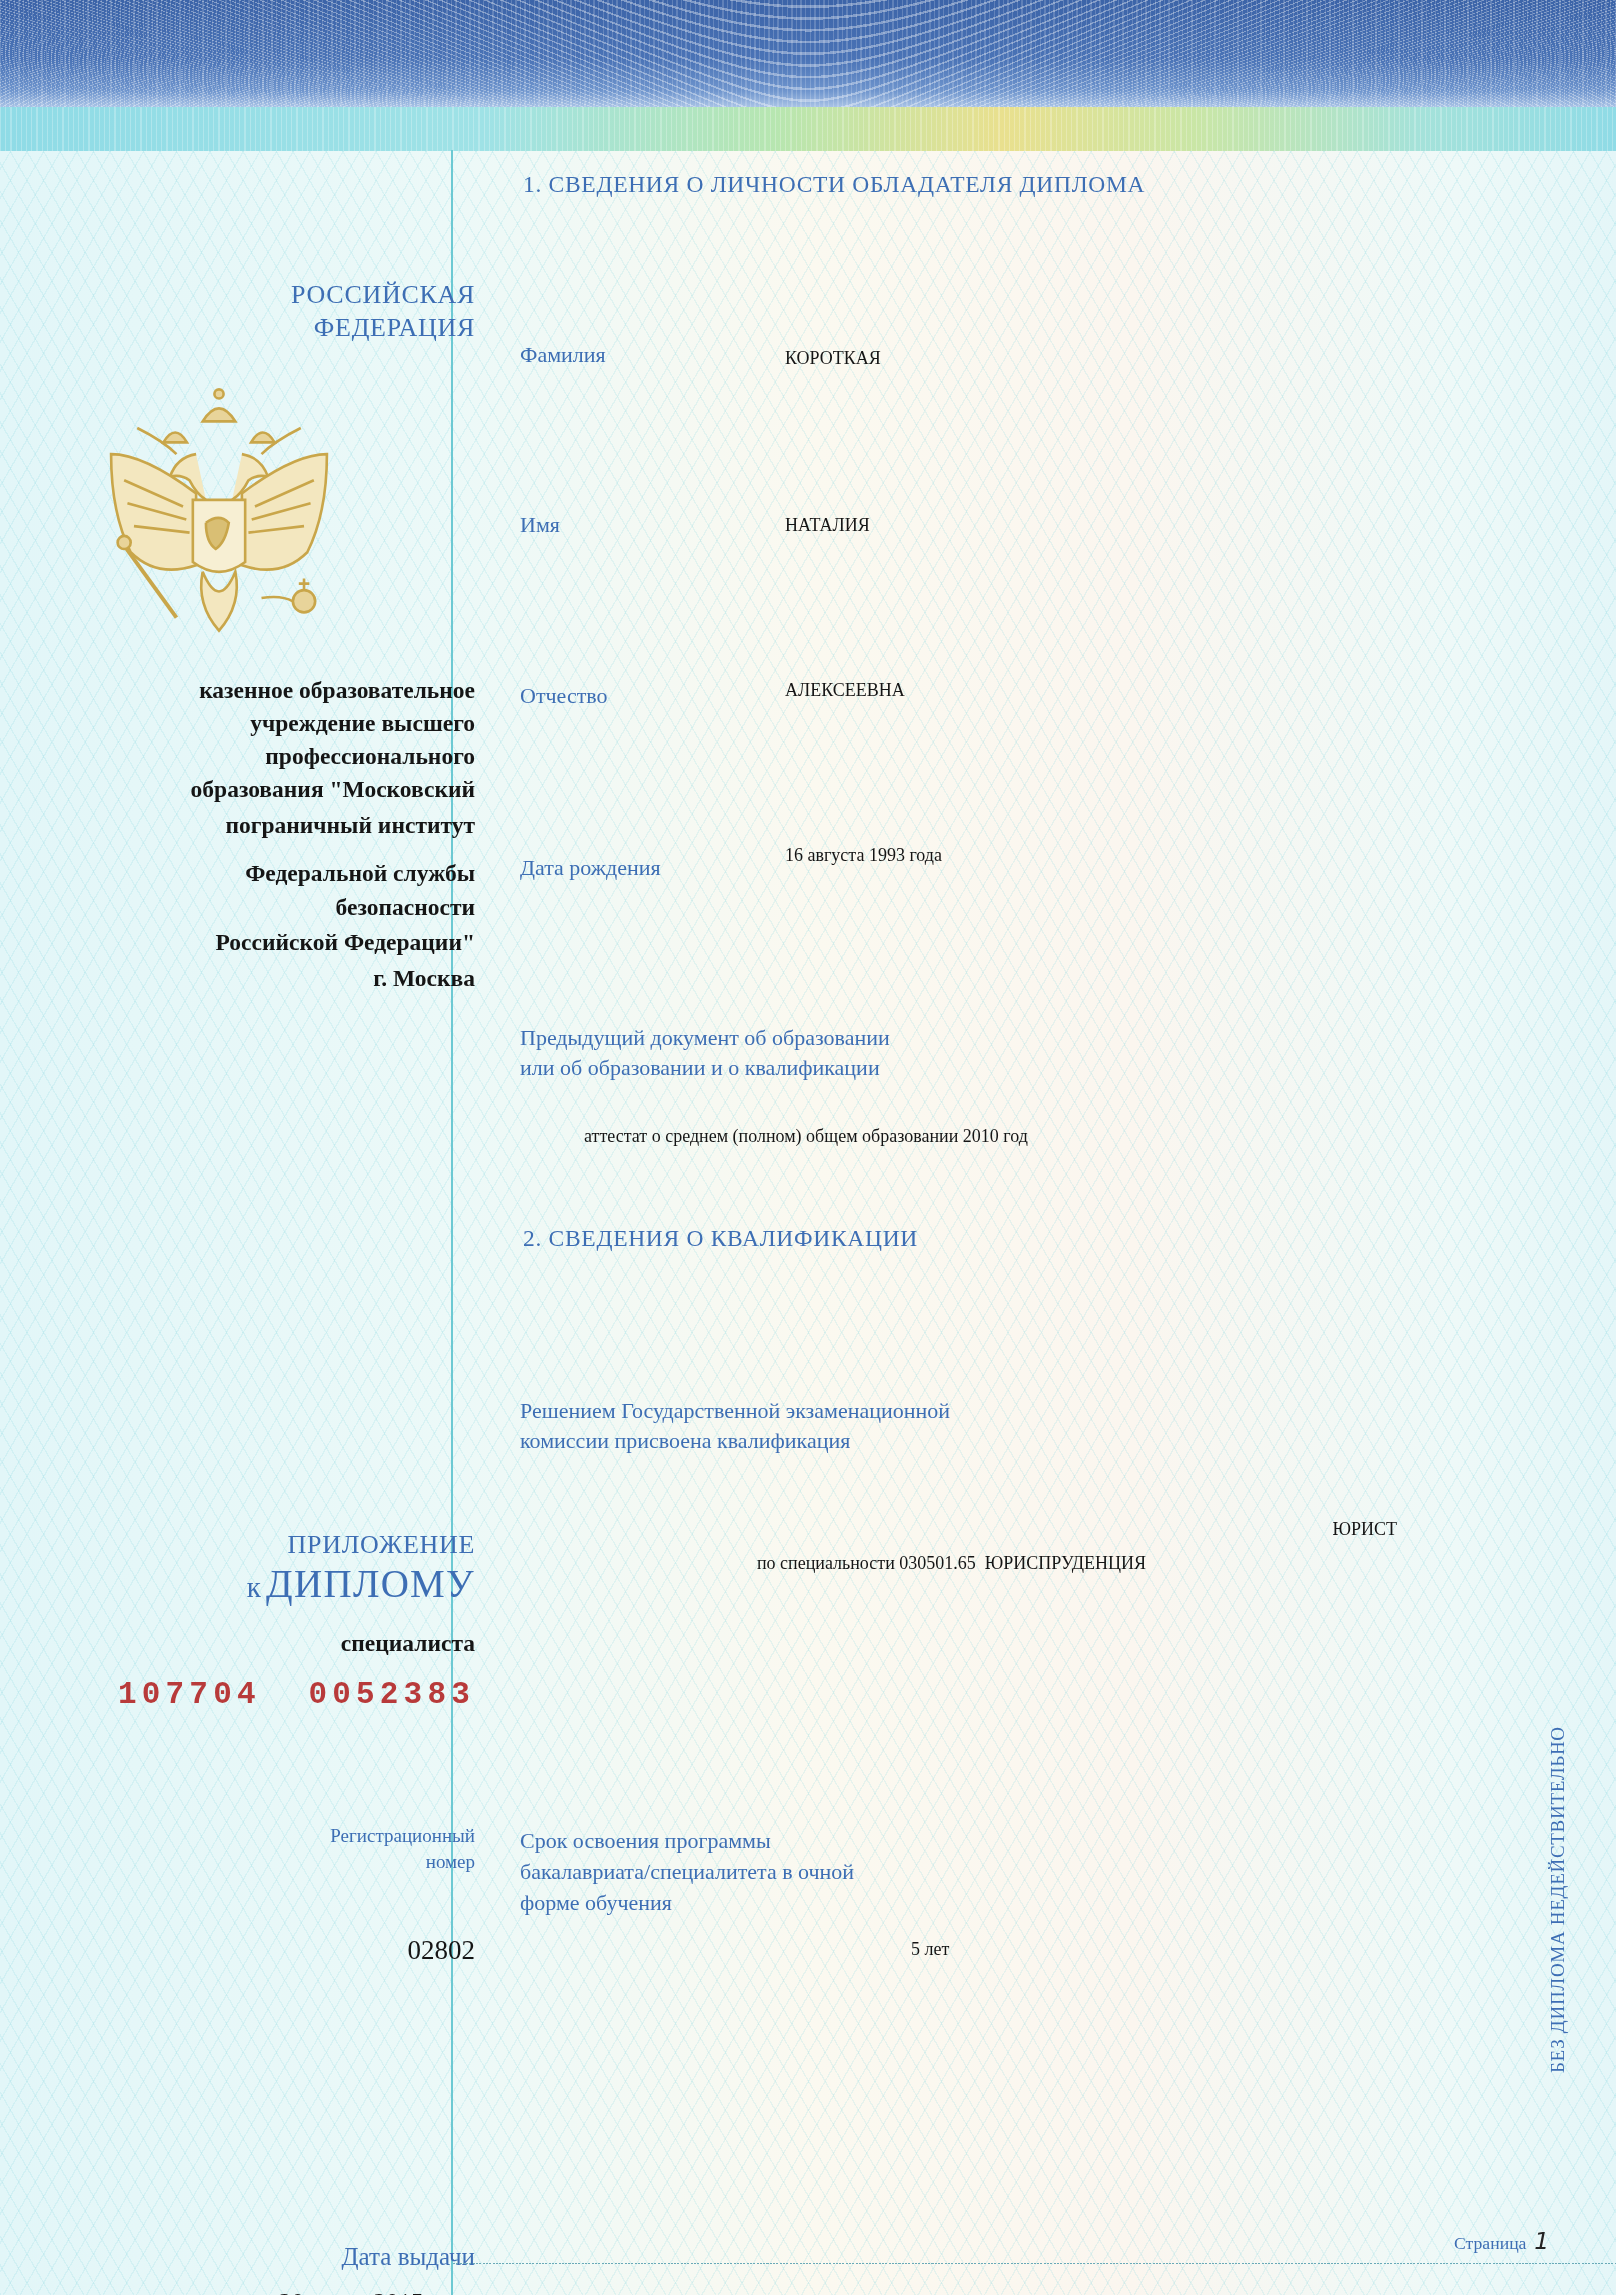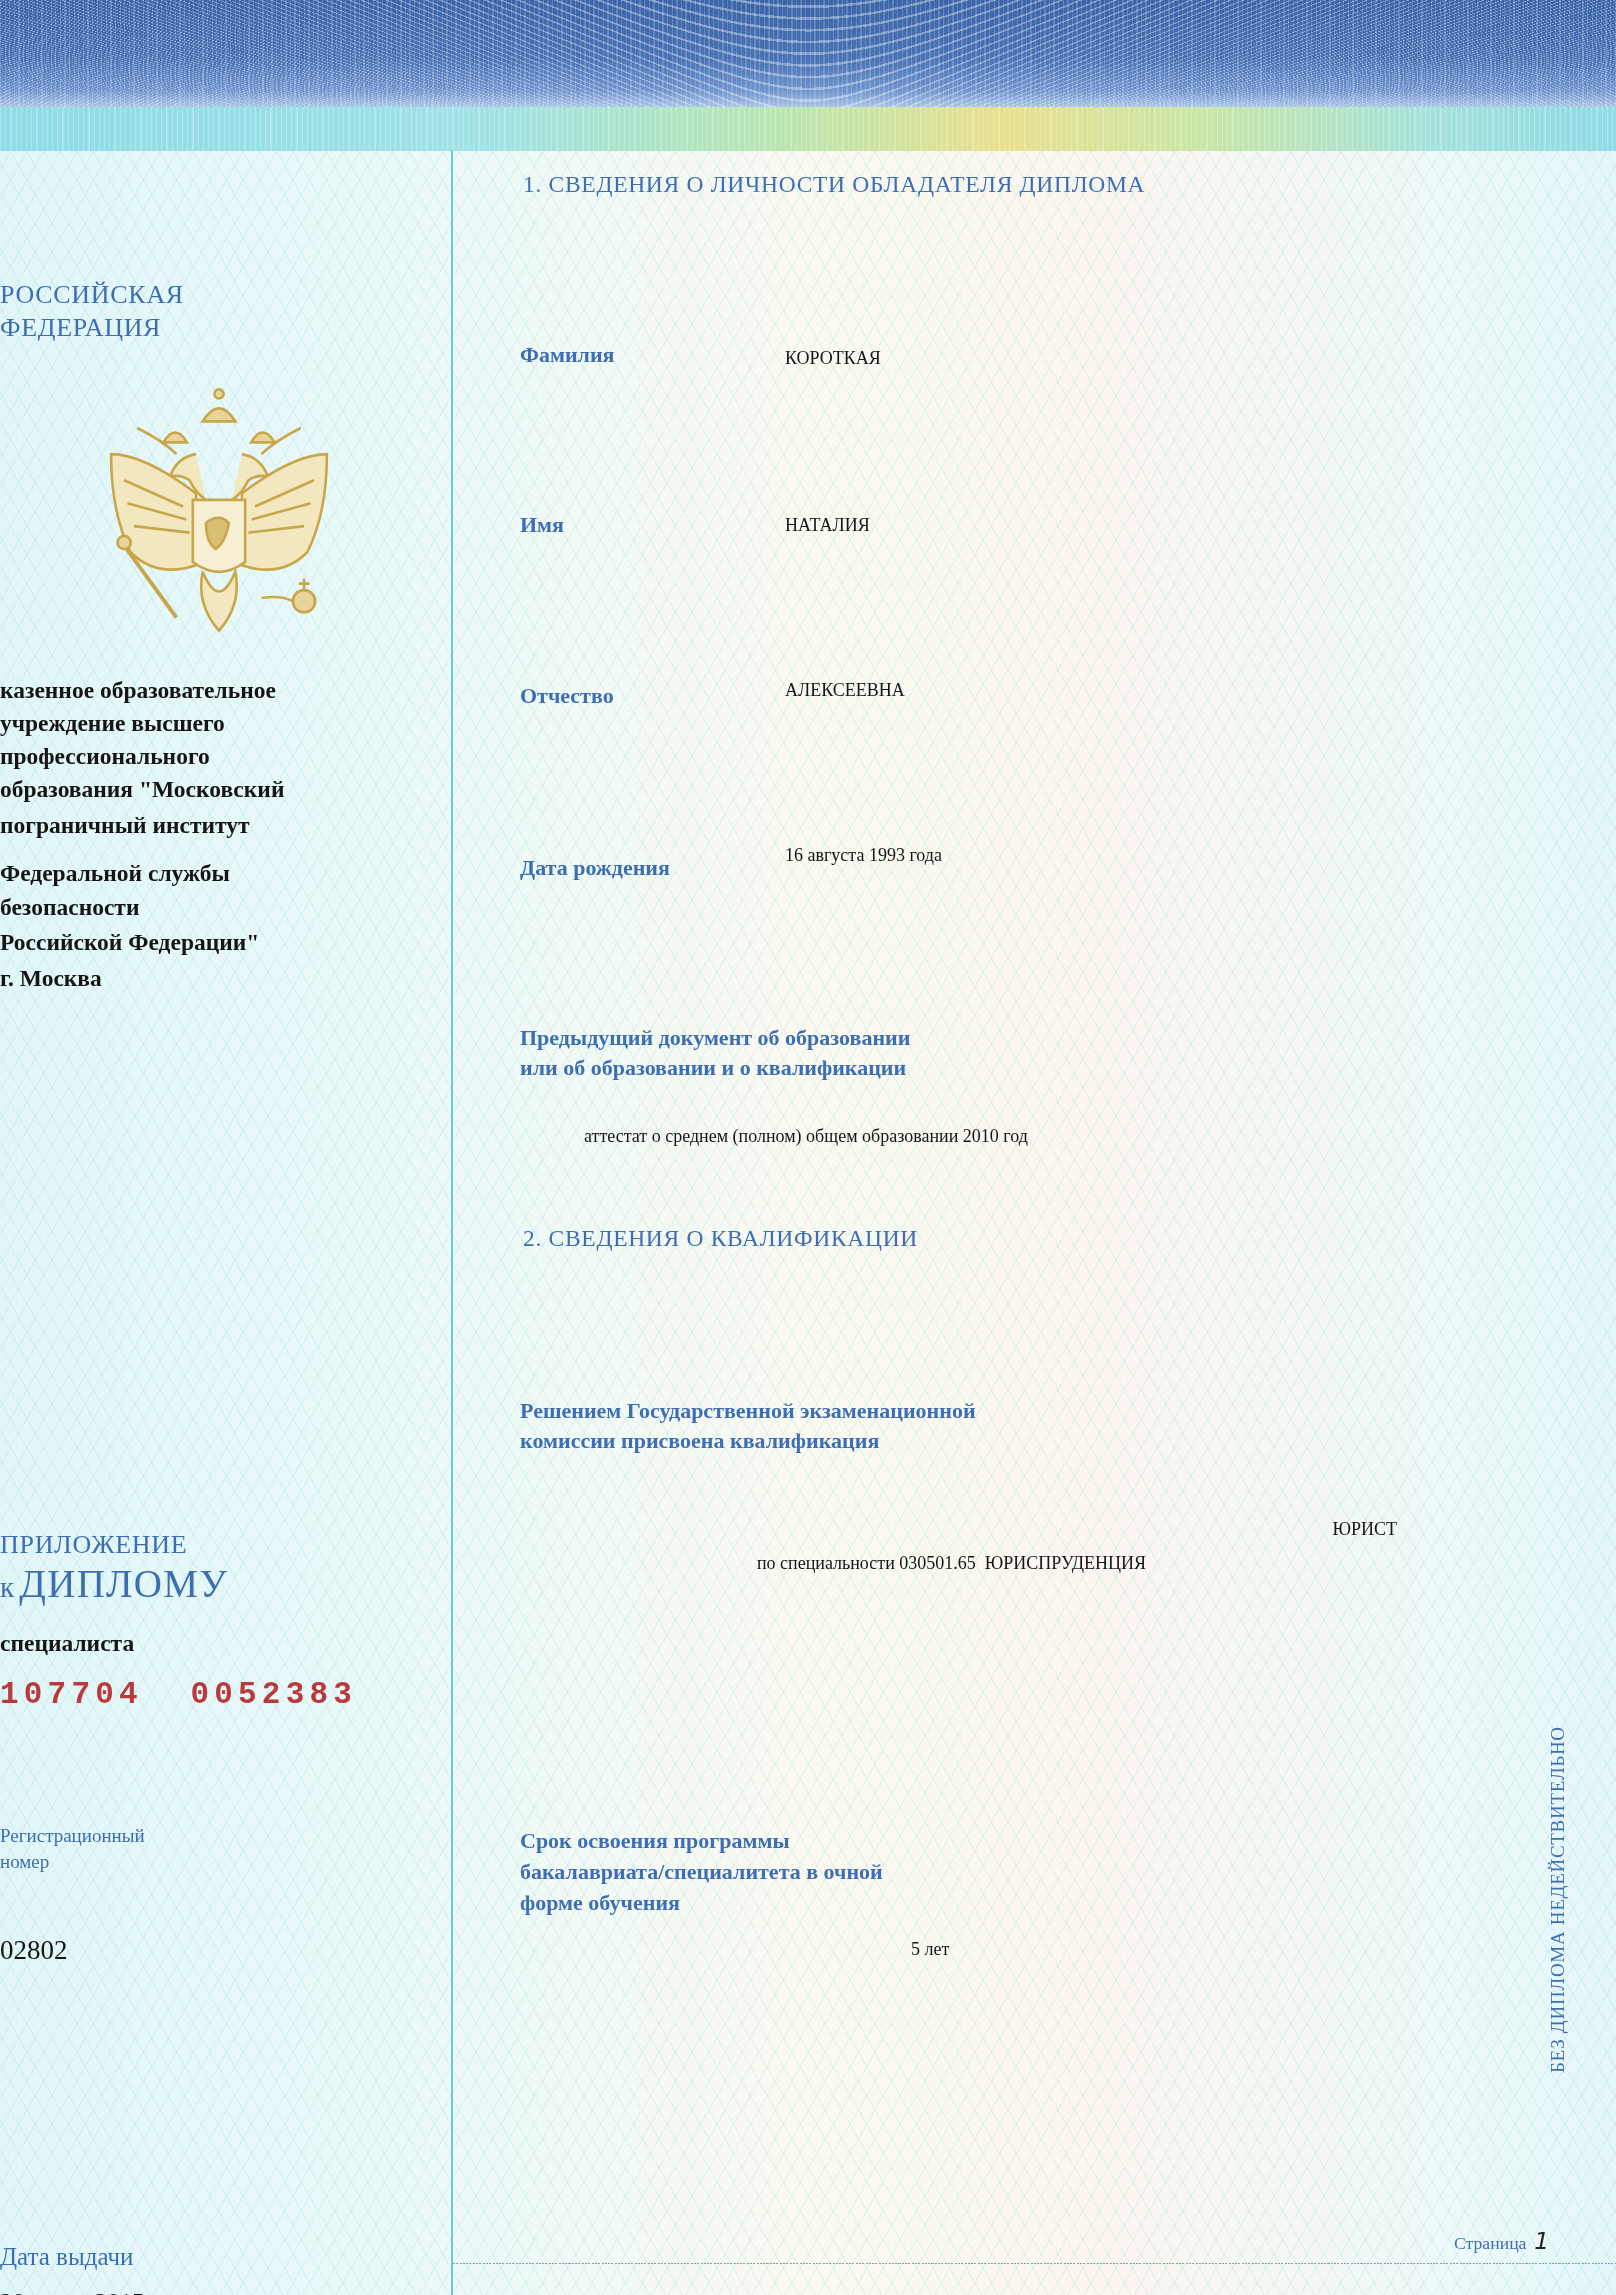--- a/index.html
+++ b/index.html
@@ -37,37 +37,37 @@
     position: absolute; left: 453px; top: 2263px; width: 1167px; height: 1.3px;
     background: repeating-linear-gradient(90deg, #6aaab8 0 2px, transparent 2px 3.3px);
   }
 
   .blue { color: #3d6eb4; }
   .black { color: #151515; }
   .abs { position: absolute; }
 
   
   .left { position: absolute; left: 0; top: 150px; width: 451px; height: 2145px; }
-  .lc { position: absolute; left: 0; width: 451px; text-align: left; }
+  .lc { position: absolute; left: 0; width: 451px; text-align: right; padding-left: 24px; }
   .rf-title { top: 128px; font-size: 26px; line-height: 33px; letter-spacing: 0.7px; }
   .emblem { position: absolute; left: 98px; top: 232px; width: 242px; height: 262px; }
   .institution { top: 524px; font-size: 23.5px; line-height: 33px; font-weight: bold; }
   .app-title1 { top: 1380px; font-size: 26px; letter-spacing: 0.7px; }
   .app-title2 { top: 1411px; font-size: 39px; letter-spacing: 1.3px; }
   .app-title2 .small { font-size: 29px; margin-right: 3.9px; }
   .degree { top: 1480px; font-size: 23.5px; font-weight: bold; }
   .serial { top: 1527px; font-size: 31px; font-weight: bold; color: #b83a3a; letter-spacing: 5.2px; font-family: "Liberation Mono", "DejaVu Sans Mono", monospace; }
   .reg-label { top: 1673px; font-size: 19px; line-height: 26px; }
   .reg-value { top: 1785px; font-size: 27px; }
   .date-label { top: 2093px; font-size: 25px; }
   .date-value { top: 2139px; font-size: 25px; }
 
   
   .sec-title { left: 523px; font-size: 23.5px; letter-spacing: 0.7px; }
-  .lbl { left: 520px; font-size: 22px; line-height: 30px; font-weight: bold; }
+  .lbl { left: 520px; font-size: 22px; line-height: 30px; }
   .val { font-size: 18px; }
   .vertical-note {
     position: absolute; left: 1547px; top: 2073px; font-size: 19px; letter-spacing: 0.7px;
     transform: rotate(-90deg); transform-origin: 0 0; white-space: nowrap;
   }
   .page-num { left: 1454px; top: 2227px; font-size: 17.7px; }
   .page-num .hand { font-family: "DejaVu Sans", sans-serif; font-style: italic; color: #222; font-size: 23.5px; margin-left: 7.8px; }
 </style>
 </head>
 <body>

